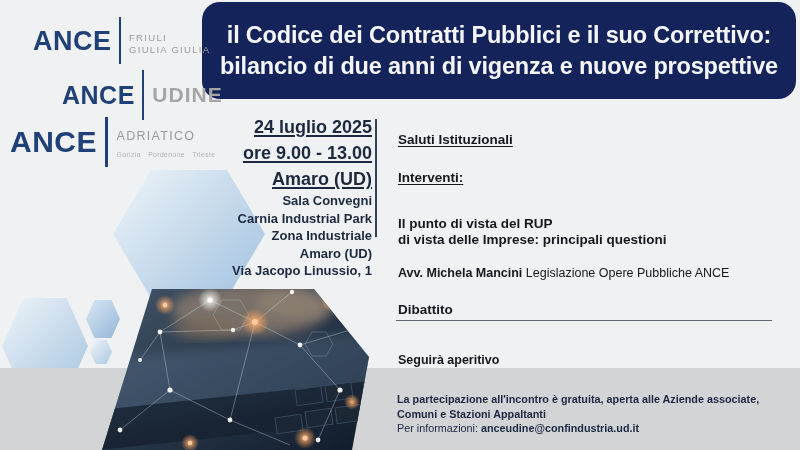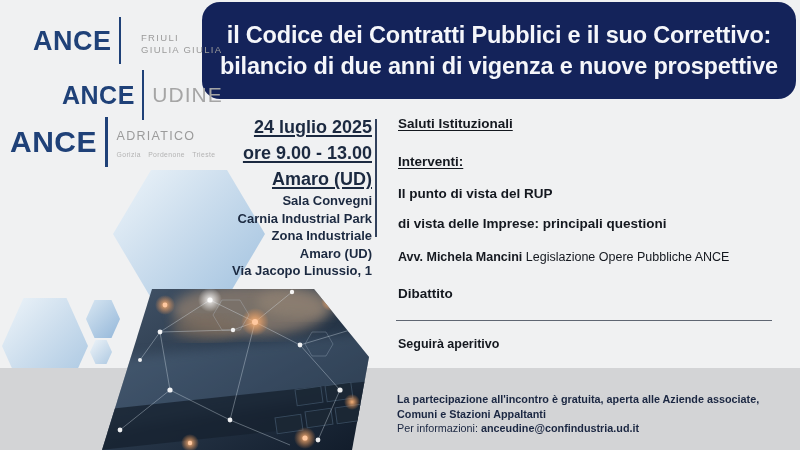--- a/index.html
+++ b/index.html
@@ -12,40 +12,40 @@
     font-size:23.5px;font-weight:600;line-height:31px;letter-spacing:-0.2px;z-index:3;}
 
   
   .logo{display:flex;align-items:center;z-index:3;}
   .logo .brand{color:#1f4178;font-weight:700;letter-spacing:0.5px;}
   .logo .vbar{background:#1f4178;width:2.5px;flex:0 0 2.5px;}
   .logo .region{color:#9b9b9b;letter-spacing:1.3px;font-weight:500;}
   .logo1{left:33px;top:17px;}
   .logo1 .brand{font-size:27px;line-height:28px;}
   .logo1 .vbar{height:47px;margin:0 8px 0 7px;}
-  .logo1 .region{font-size:9.5px;line-height:12px;padding-top:6px;margin-left:12px;}
+  .logo1 .region{font-size:9.5px;line-height:12px;padding-top:6px;}
   .logo2{left:62px;top:70px;}
   .logo2 .brand{font-size:25px;line-height:26px;}
   .logo2 .vbar{height:50px;margin:0 8px 0 7px;}
-  .logo2 .region{font-size:21px;line-height:26px;letter-spacing:1px;font-weight:400;color:#a5a5a5;}
+  .logo2 .region{font-size:21px;line-height:26px;letter-spacing:1px;font-weight:700;color:#a5a5a5;}
   .logo3{left:10px;top:117px;}
   .logo3 .brand{font-size:30px;line-height:32px;}
   .logo3 .vbar{height:50px;margin:0 9px 0 8px;}
   .logo3 .region{font-size:12.5px;line-height:15px;padding-top:6px;}
   .logo3 .cities{font-size:6.8px;color:#b3b3b3;letter-spacing:0.4px;word-spacing:5px;margin-top:3px;font-weight:400;}
 
   
   .dateblock{right:428px;top:114px;text-align:right;color:#1b2940;z-index:3;width:240px;}
   .date-big{font-size:18px;font-weight:700;line-height:26px;text-decoration:underline;
     text-decoration-thickness:1.5px;text-underline-offset:2px;}
   .date-small{font-size:13px;font-weight:700;line-height:17.5px;}
   .vdivider{left:375px;top:119px;width:2px;height:118px;background:#32415c;z-index:3;}
 
   
-  .agenda-item{left:398px;width:380px;color:#14181f;z-index:3;}
+  .agenda-item{left:398px;width:380px;color:#14181f;z-index:3;margin-top:16px;}
   .ag-head{font-size:13.5px;font-weight:700;text-decoration:underline;
     text-decoration-thickness:1.3px;text-underline-offset:2px;}
   .ag-bold{font-size:13.5px;font-weight:700;line-height:16.5px;}
   .ag-speaker{font-size:12.5px;line-height:15px;}
   .ag-speaker .name{font-weight:700;}
   .agenda-rule{left:396px;top:320px;width:376px;height:1.2px;background:#5f6672;z-index:3;}
 
   
   .footerband{left:0;top:368px;width:800px;height:82px;background:#d3d4d6;z-index:1;}
   .footertext{left:397px;top:384px;width:390px;color:#1b2742;font-size:10.8px;line-height:14.5px;z-index:3;}
@@ -183,21 +183,21 @@
   <div class="date-small">Sala Convegni</div>
   <div class="date-small">Carnia Industrial Park</div>
   <div class="date-small">Zona Industriale</div>
   <div class="date-small">Amaro (UD)</div>
   <div class="date-small">Via Jacopo Linussio, 1</div>
 </div>
 <div class="abs vdivider"></div>
 
 <div class="abs agenda-item ag-head" style="top:116px">Saluti Istituzionali</div>
 <div class="abs agenda-item ag-head" style="top:154px">Interventi:</div>
-<div class="abs agenda-item ag-bold" style="top:186px">Il punto di vista del RUP</div>
+<div class="abs agenda-item ag-bold" style="top:200px">Il punto di vista del RUP</div>
 <div class="abs agenda-item" style="top:216px">
   <div class="ag-bold">di vista delle Imprese: principali questioni</div>
 </div>
 <div class="abs agenda-item ag-speaker" style="top:250px">
   <span class="name">Avv. Michela Mancini</span><span> Legislazione Opere Pubbliche ANCE</span>
 </div>
 <div class="abs agenda-item ag-bold" style="top:286px">Dibattito</div>
 <div class="abs agenda-rule"></div>
 <div class="abs agenda-item ag-speaker name" style="top:337px;font-weight:700">Seguirà aperitivo</div>
 

